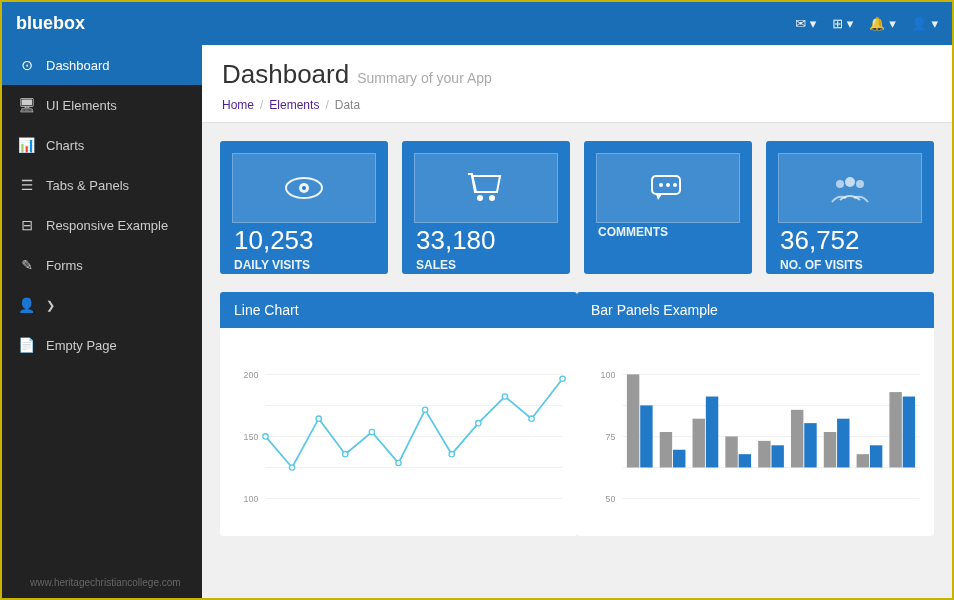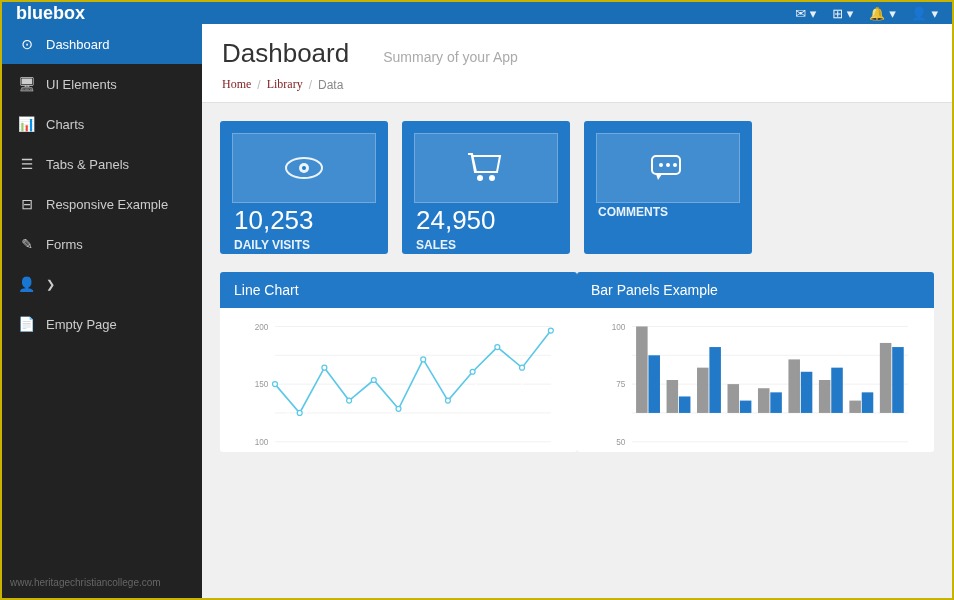--- a/index.html
+++ b/index.html
@@ -2,21 +2,21 @@
 <html><head>
   <meta charset="utf-8">
   <style>
     * { margin: 0; padding: 0; box-sizing: border-box; }
     body { font-family: 'Segoe UI', Arial, sans-serif; width: 954px; height: 600px; overflow: hidden; display: flex; flex-direction: column; border: 2px solid #c8b400; }
 
     
     .top-nav {
       background: #1a6eb5;
       color: white;
-      height: 22px;
+      height: 43px;
       display: flex;
       align-items: center;
       padding: 0 14px;
       flex-shrink: 0;
     }
     .top-nav .brand {
       font-size: 18px;
       font-weight: bold;
       color: white;
       flex: 1;
@@ -66,21 +66,21 @@
     .sidebar-item .si-icon {
       width: 18px;
       text-align: center;
       font-size: 14px;
       flex-shrink: 0;
     }
     .sidebar-item .si-label { flex: 1; }
     .sidebar-item .si-arrow { font-size: 11px; }
     .sidebar-footer {
       margin-top: auto;
-      padding: 10px 8px;
+      padding: 10px 28px;
       font-size: 10px;
       color: #666;
     }
 
     
     .main-content {
       flex: 1;
       background: #f0f0f0;
       overflow-y: auto;
       padding: 0;
@@ -97,30 +97,29 @@
       margin-bottom: 8px;
     }
     .page-title {
       font-size: 26px;
       font-weight: 300;
       color: #333;
     }
     .page-subtitle {
       font-size: 14px;
       color: #aaa;
-      margin-left: 26px;
     }
     .breadcrumb {
       font-size: 12px;
       color: #888;
       display: flex;
       align-items: center;
       gap: 6px;
     }
-    .breadcrumb a { color: #7f1d1d; text-decoration: none; font-family: Liberation Serif, serif; }
+    .breadcrumb a { color: #4c1d95; text-decoration: none; }
     .breadcrumb .sep { color: #bbb; }
 
     .content-area {
       padding: 18px 18px;
     }
 
     
     .stat-cards {
       display: grid;
       grid-template-columns: repeat(4, 1fr);
@@ -170,22 +169,22 @@
       overflow: hidden;
     }
     .chart-card-header {
       background: #2179c8;
       color: white;
       padding: 10px 14px;
       font-size: 14px;
       font-weight: 500;
     }
     .chart-card-body {
-      padding: 2px;
-      height: 144px;
+      padding: 10px;
+      height: 208px;
       position: relative;
     }
 
     
     .chart-svg { width: 100%; height: 100%; }
 
     
     .y-label { font-size: 10px; fill: #999; }
     .grid-line { stroke: #eee; stroke-width: 1; }
   </style>
@@ -242,21 +241,21 @@
 
   <main class="main-content">
     <div class="page-header">
       <div class="page-title-row">
         <h1 class="page-title">Dashboard</h1>
         <span class="page-subtitle">Summary of your App</span>
       </div>
       <nav class="breadcrumb">
         <a href="#">Home</a>
         <span class="sep">/</span>
-        <a href="#">Library</a>
+        <a href="#">Elements</a>
         <span class="sep">/</span>
         <span>Data</span>
       </nav>
     </div>
 
     <div class="content-area">
 
       <div class="stat-cards">
 
         <div class="stat-card">
@@ -276,40 +275,56 @@
         <div class="stat-card">
           <div class="stat-card-icon">
             <svg width="40" height="32" viewBox="0 0 40 32" fill="white">
               <path d="M6 4h28l-3 16H9L6 4z" fill="none" stroke="white" stroke-width="2"></path>
               <circle cx="14" cy="26" r="3" fill="white"></circle>
               <circle cx="26" cy="26" r="3" fill="white"></circle>
               <path d="M2 2h4l4 18" stroke="white" stroke-width="2" fill="none"></path>
             </svg>
           </div>
           <div class="stat-card-body">
-            <div class="stat-card-number">24,950</div>
+            <div class="stat-card-number">33,180</div>
             <div class="stat-card-label">Sales</div>
           </div>
         </div>
 
         <div class="stat-card">
           <div class="stat-card-icon">
             <svg width="40" height="32" viewBox="0 0 40 32" fill="white">
               <rect x="4" y="4" width="28" height="18" rx="4" fill="none" stroke="white" stroke-width="2"></rect>
               <path d="M10 28 L14 22 L8 22 Z" fill="white"></path>
               <circle cx="13" cy="13" r="2" fill="white"></circle>
               <circle cx="20" cy="13" r="2" fill="white"></circle>
               <circle cx="27" cy="13" r="2" fill="white"></circle>
             </svg>
           </div>
           <div class="stat-card-body">
             <div class="stat-card-label">Comments</div>
           </div>
         </div>
 
+        <div class="stat-card">
+          <div class="stat-card-icon">
+            <svg width="40" height="32" viewBox="0 0 40 32" fill="white">
+              <circle cx="20" cy="10" r="5" fill="white" opacity="0.7"></circle>
+              <circle cx="10" cy="12" r="4" fill="white" opacity="0.6"></circle>
+              <circle cx="30" cy="12" r="4" fill="white" opacity="0.6"></circle>
+              <path d="M10 28 Q20 20 30 28" fill="none" stroke="white" stroke-width="2" opacity="0.7"></path>
+              <path d="M2 30 Q8 22 16 26" fill="none" stroke="white" stroke-width="2" opacity="0.6"></path>
+              <path d="M24 26 Q32 22 38 30" fill="none" stroke="white" stroke-width="2" opacity="0.6"></path>
+            </svg>
+          </div>
+          <div class="stat-card-body">
+            <div class="stat-card-number">36,752</div>
+            <div class="stat-card-label">No. of Visits</div>
+          </div>
+        </div>
 
       </div>
 
       <div class="charts-row">
 
         <div class="chart-card">
           <div class="chart-card-header">Line Chart</div>
           <div class="chart-card-body">
             <svg class="chart-svg" viewBox="0 0 380 170">
 

